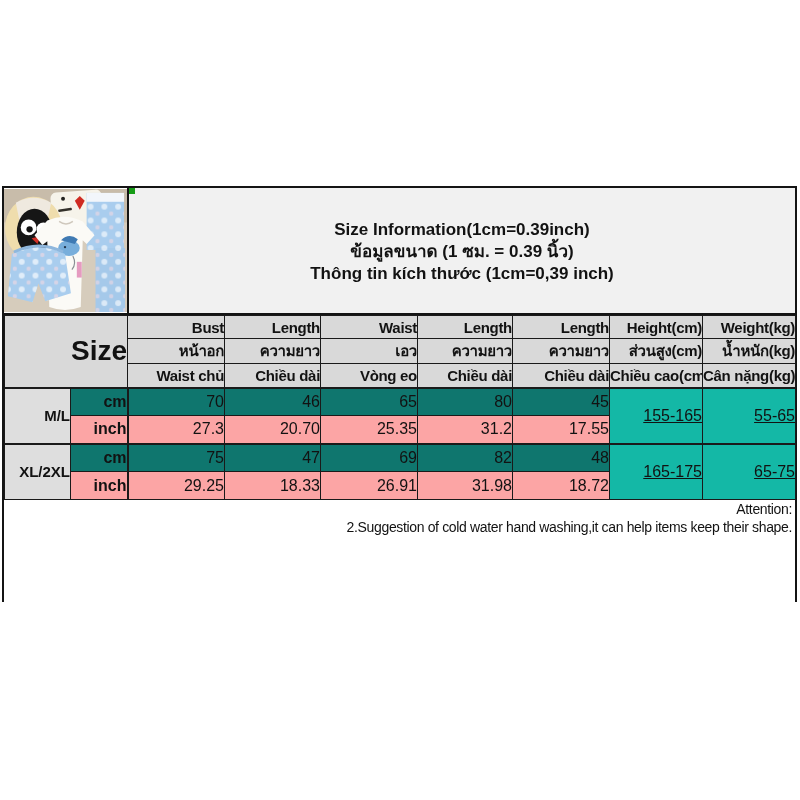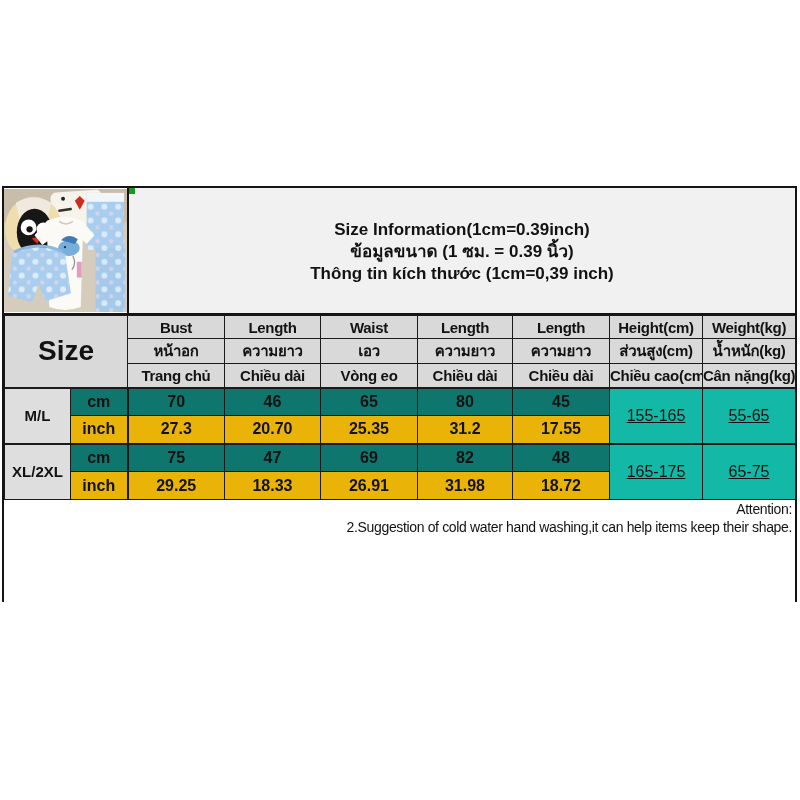--- a/index.html
+++ b/index.html
@@ -10,32 +10,32 @@
   
   .top-band{display:flex;height:125px;border-bottom:2px solid #141414;}
   .photo{width:125px;height:125px;border-right:2px solid #141414;box-sizing:border-box;flex:0 0 auto;overflow:hidden;}
   .photo svg{display:block;width:100%;height:100%;}
   .title-cell{flex:1 1 auto;background:#f1f1f1;position:relative;text-align:center;
               padding-top:31px;box-sizing:border-box;}
   .title-cell .tl{font-weight:bold;font-size:17px;line-height:22px;white-space:nowrap;}
   .corner{position:absolute;left:0;top:0;width:6px;height:6px;background:#169c16;}
   
   table{border-collapse:collapse;table-layout:fixed;width:791px;}
-  td,th{border:1px solid #1a1a1a;padding:0;text-align:center;vertical-align:middle;
+  td,th{border:1px solid #1a1a1a;padding:0;text-align:right;vertical-align:middle;
         overflow:hidden;white-space:nowrap;}
   tr.hr{height:23px;}
   tr.hr3{height:24px;}
   tr.dr{height:28px;}
   .h{background:#d9d9d9;font-weight:bold;font-size:15px;letter-spacing:-0.3px;}
   .size-big{background:#d9d9d9;font-weight:bold;font-size:28px;border-bottom-width:2px;}
   .sizelabel{background:#dedede;font-weight:bold;font-size:15px;}
   .unit{font-weight:bold;font-size:16px;border-right-width:2px;}
-  .val{font-size:16px;font-weight:bold;}
+  .val{font-size:16px;font-weight:normal;}
   .grey{background:#0f766e;}
-  .white{background:#eab308;}
+  .white{background:#fca5a5;}
   .range{background:#14b8a6;font-size:16px;font-weight:normal;text-decoration:underline;}
   .bb2{border-bottom-width:2px;}
   tr.hdr-last td, tr.hdr-last th{border-bottom-width:2px;}
   tr.block-end td{border-bottom-width:2px;}
   
   .attention{height:105px;box-sizing:border-box;background:#fff;
              padding:1px 3px 0 3px;text-align:right;}
   .attention div{font-size:14px;line-height:17.5px;letter-spacing:-0.35px;white-space:nowrap;}
 </style>
 </head>
@@ -127,21 +127,21 @@
       <tr class="hr">
         <th class="h">หน้าอก</th>
         <th class="h">ความยาว</th>
         <th class="h">เอว</th>
         <th class="h">ความยาว</th>
         <th class="h">ความยาว</th>
         <th class="h">ส่วนสูง(cm)</th>
         <th class="h">น้ำหนัก(kg)</th>
       </tr>
       <tr class="hr3 hdr-last">
-        <th class="h">Trang chủ</th>
+        <th class="h">Waist chủ</th>
         <th class="h">Chiều dài</th>
         <th class="h">Vòng eo</th>
         <th class="h">Chiều dài</th>
         <th class="h">Chiều dài</th>
         <th class="h">Chiều cao(cm)</th>
         <th class="h">Cân nặng(kg)</th>
       </tr>
 
       <tr class="dr">
         <td class="sizelabel bb2" rowspan="2">M/L</td>

